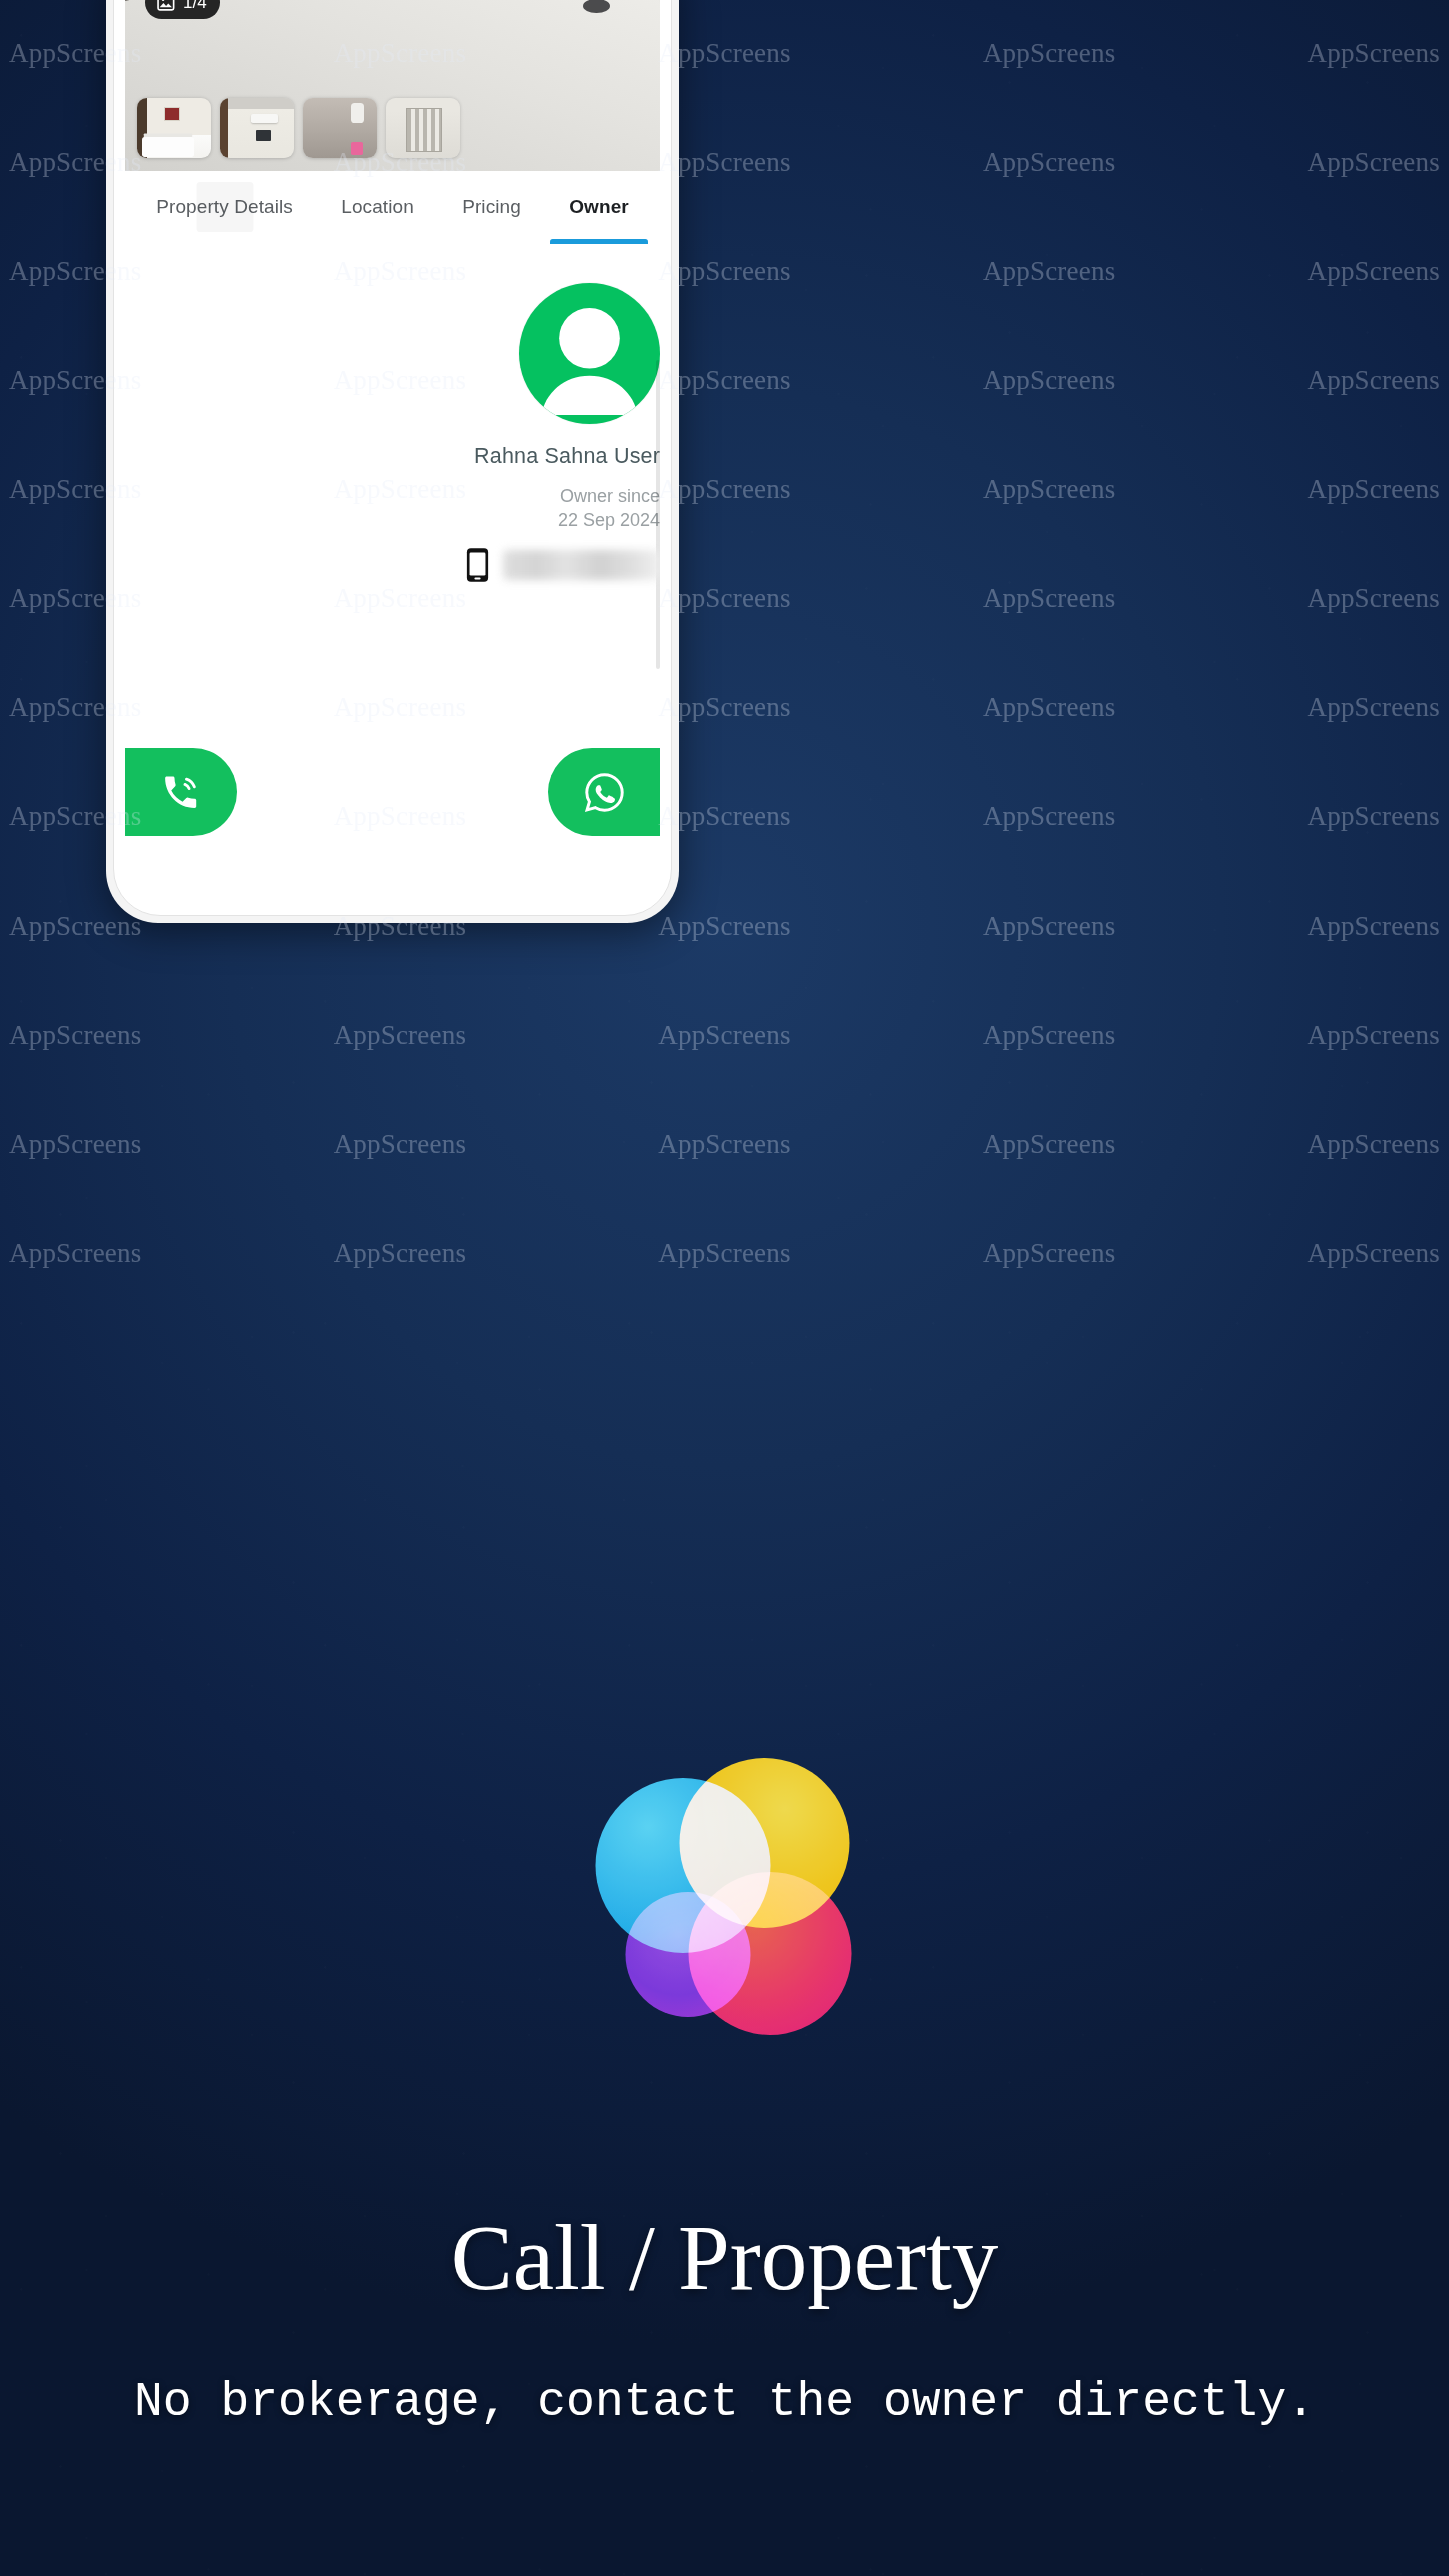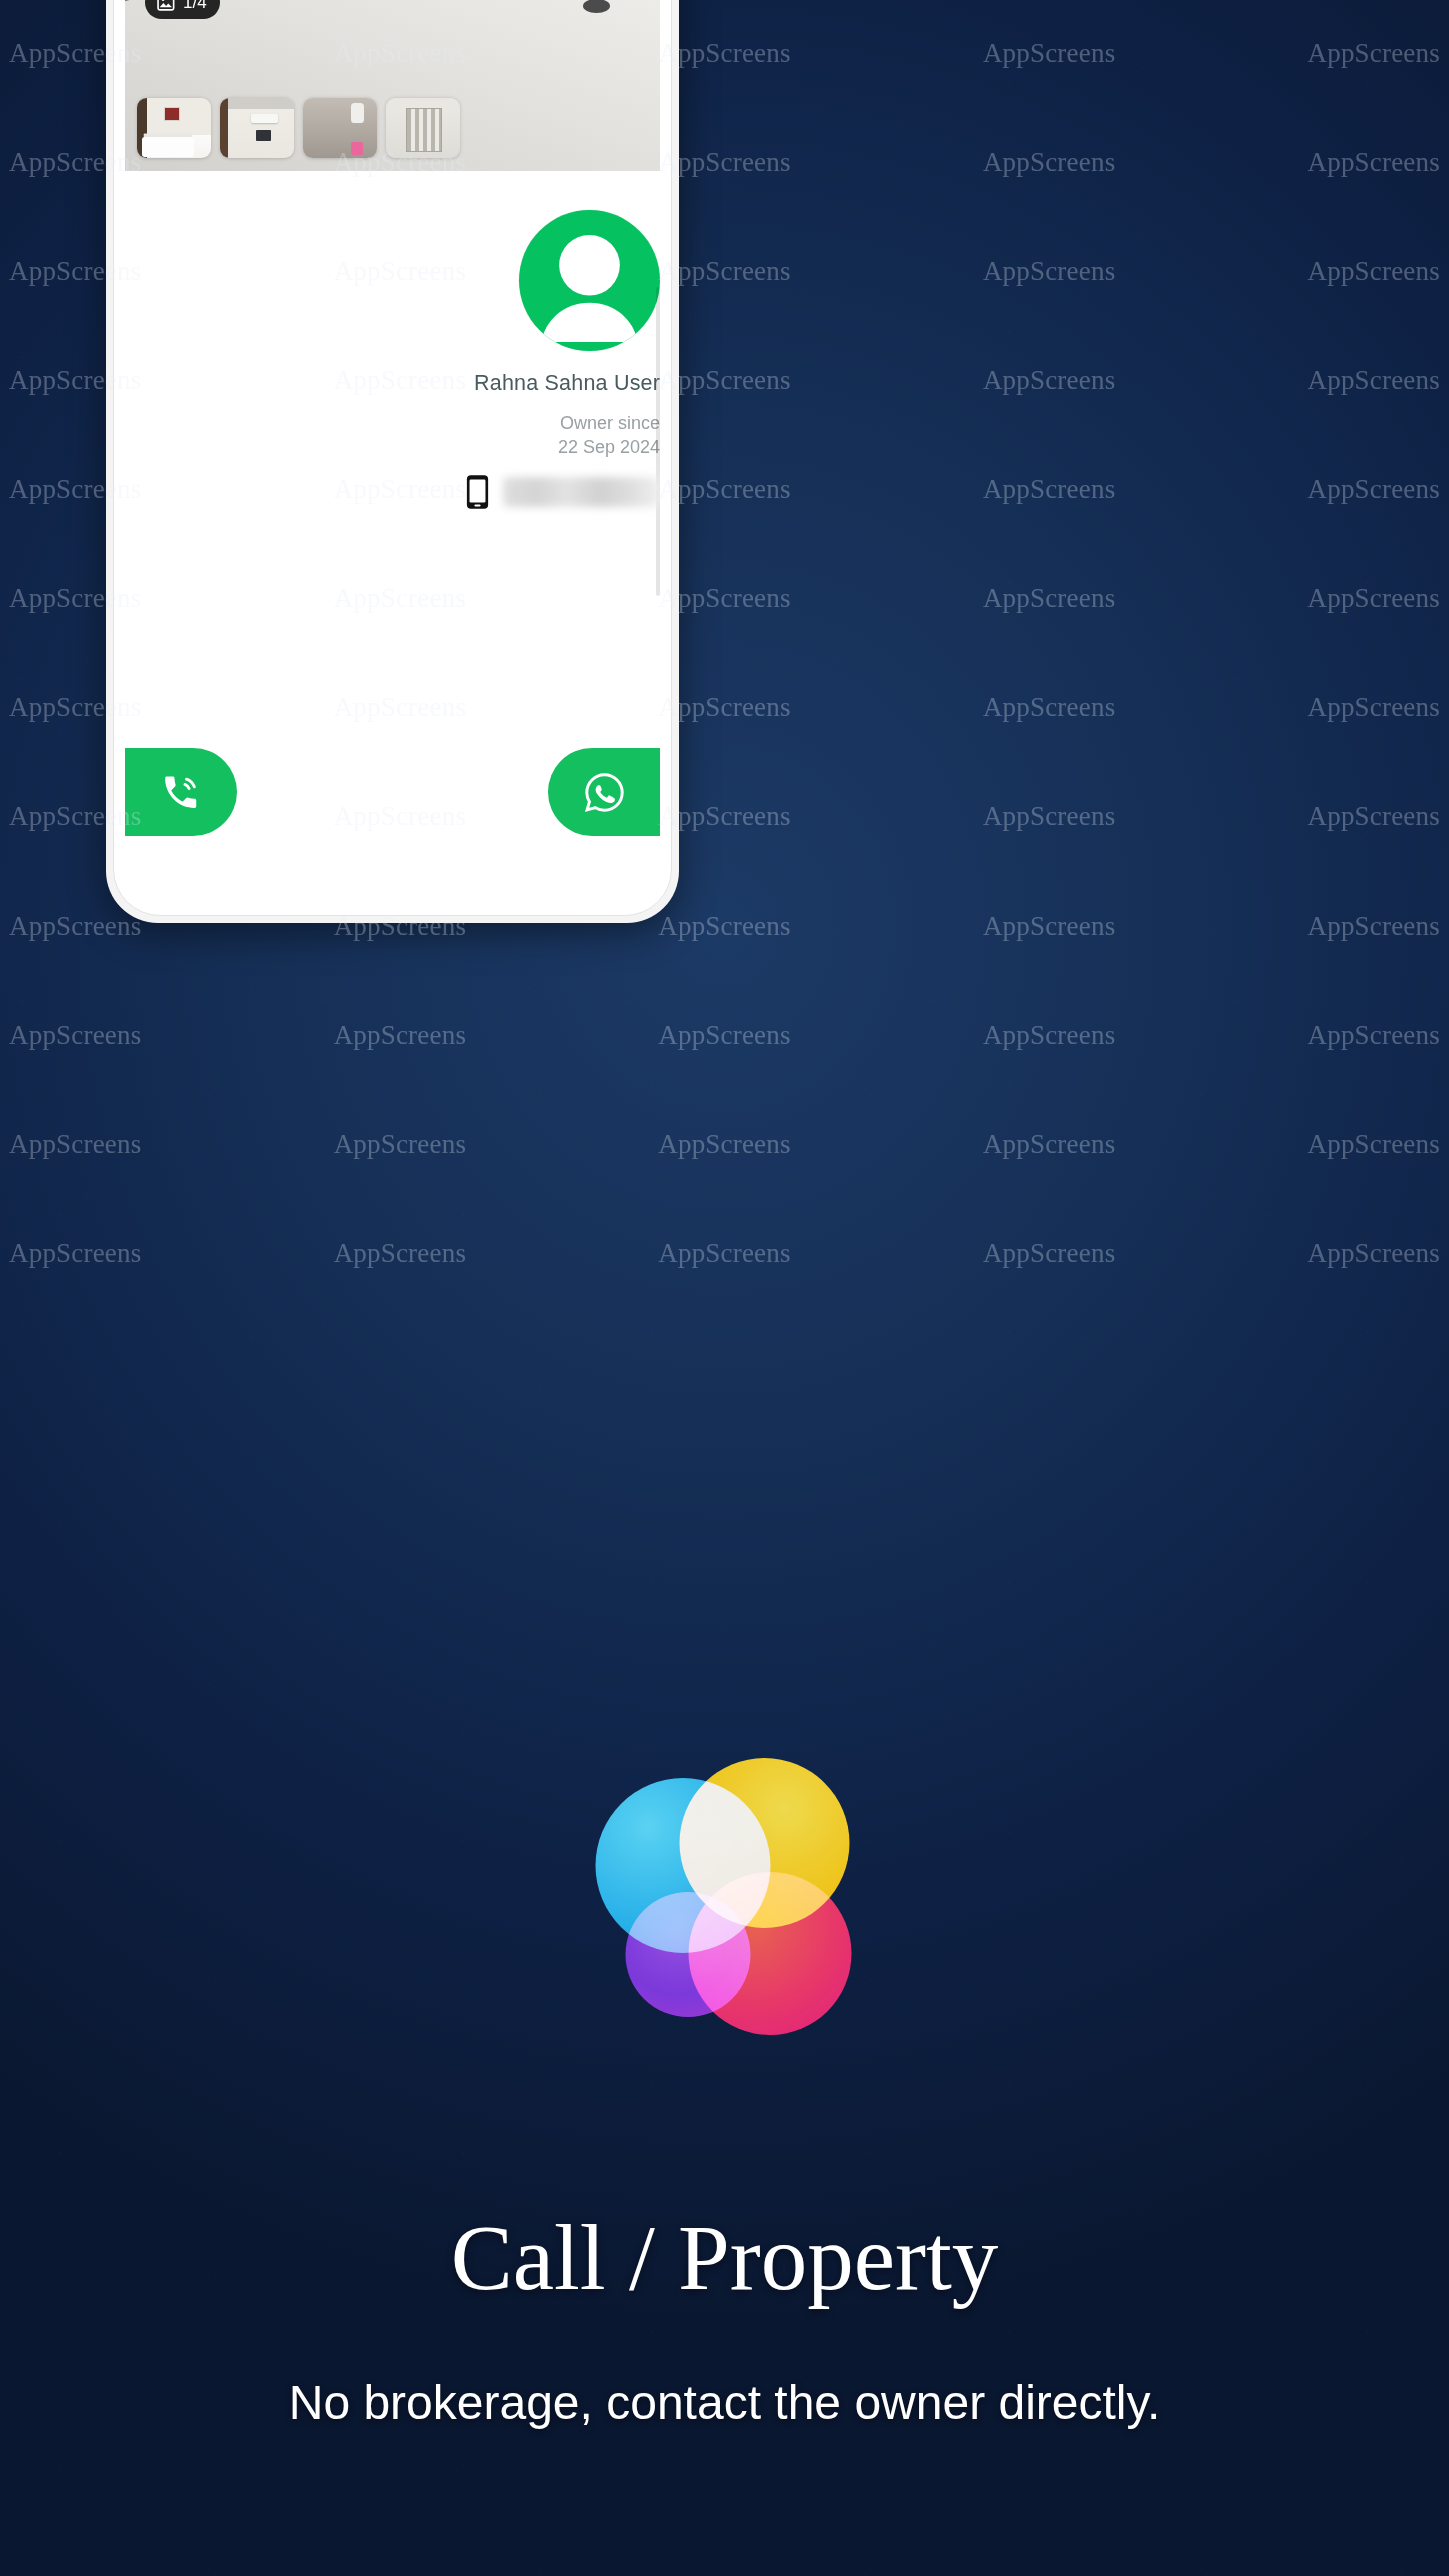--- a/index.html
+++ b/index.html
@@ -367,21 +367,21 @@
     line-height: 1.05;
     color: #ffffff;
     z-index: 50;
     text-shadow: 0 2.7px 9px rgba(0,0,0,.45);
   }
   #caption-sub {
     position: absolute;
     left: 0; right: 0;
     top: 2375px;
     text-align: center;
-    font-family: Liberation Sans, sans-serif;
+    font-family: Liberation Mono, monospace;
     font-size: 48px;
     color: #ffffff;
     z-index: 50;
     text-shadow: 0 1.8px 7.2px rgba(0,0,0,.45);
   }
 </style>
 </head>
 <body>
 
 <div id="bg">
@@ -408,20 +408,35 @@
           </div>
 
           <div id="thumb-strip">
             <div class="thumb th-bedroom"></div>
             <div class="thumb th-living"></div>
             <div class="thumb th-bath"></div>
             <div class="thumb th-window"></div>
           </div>
         </div>
 
+        <div id="tabs">
+          <div class="tab">
+            <span class="tab-ripple"></span>
+            <span>Property Details</span>
+          </div>
+          <div class="tab">
+            <span>Location</span>
+          </div>
+          <div class="tab">
+            <span>Pricing</span>
+          </div>
+          <div class="tab active">
+            <span>Owner</span>
+          </div>
+        </div>
 
         <div id="owner-panel">
 
           <div id="scroll-hint"></div>
 
           <div id="avatar">
             <svg width="141" height="118" viewBox="0 0 158 132">
               <circle cx="79" cy="36" r="34" fill="#ffffff"></circle>
               <path d="M79 78c-29 0-50 20-54 44h108c-4-24-25-44-54-44z" fill="#ffffff"></path>
             </svg>

